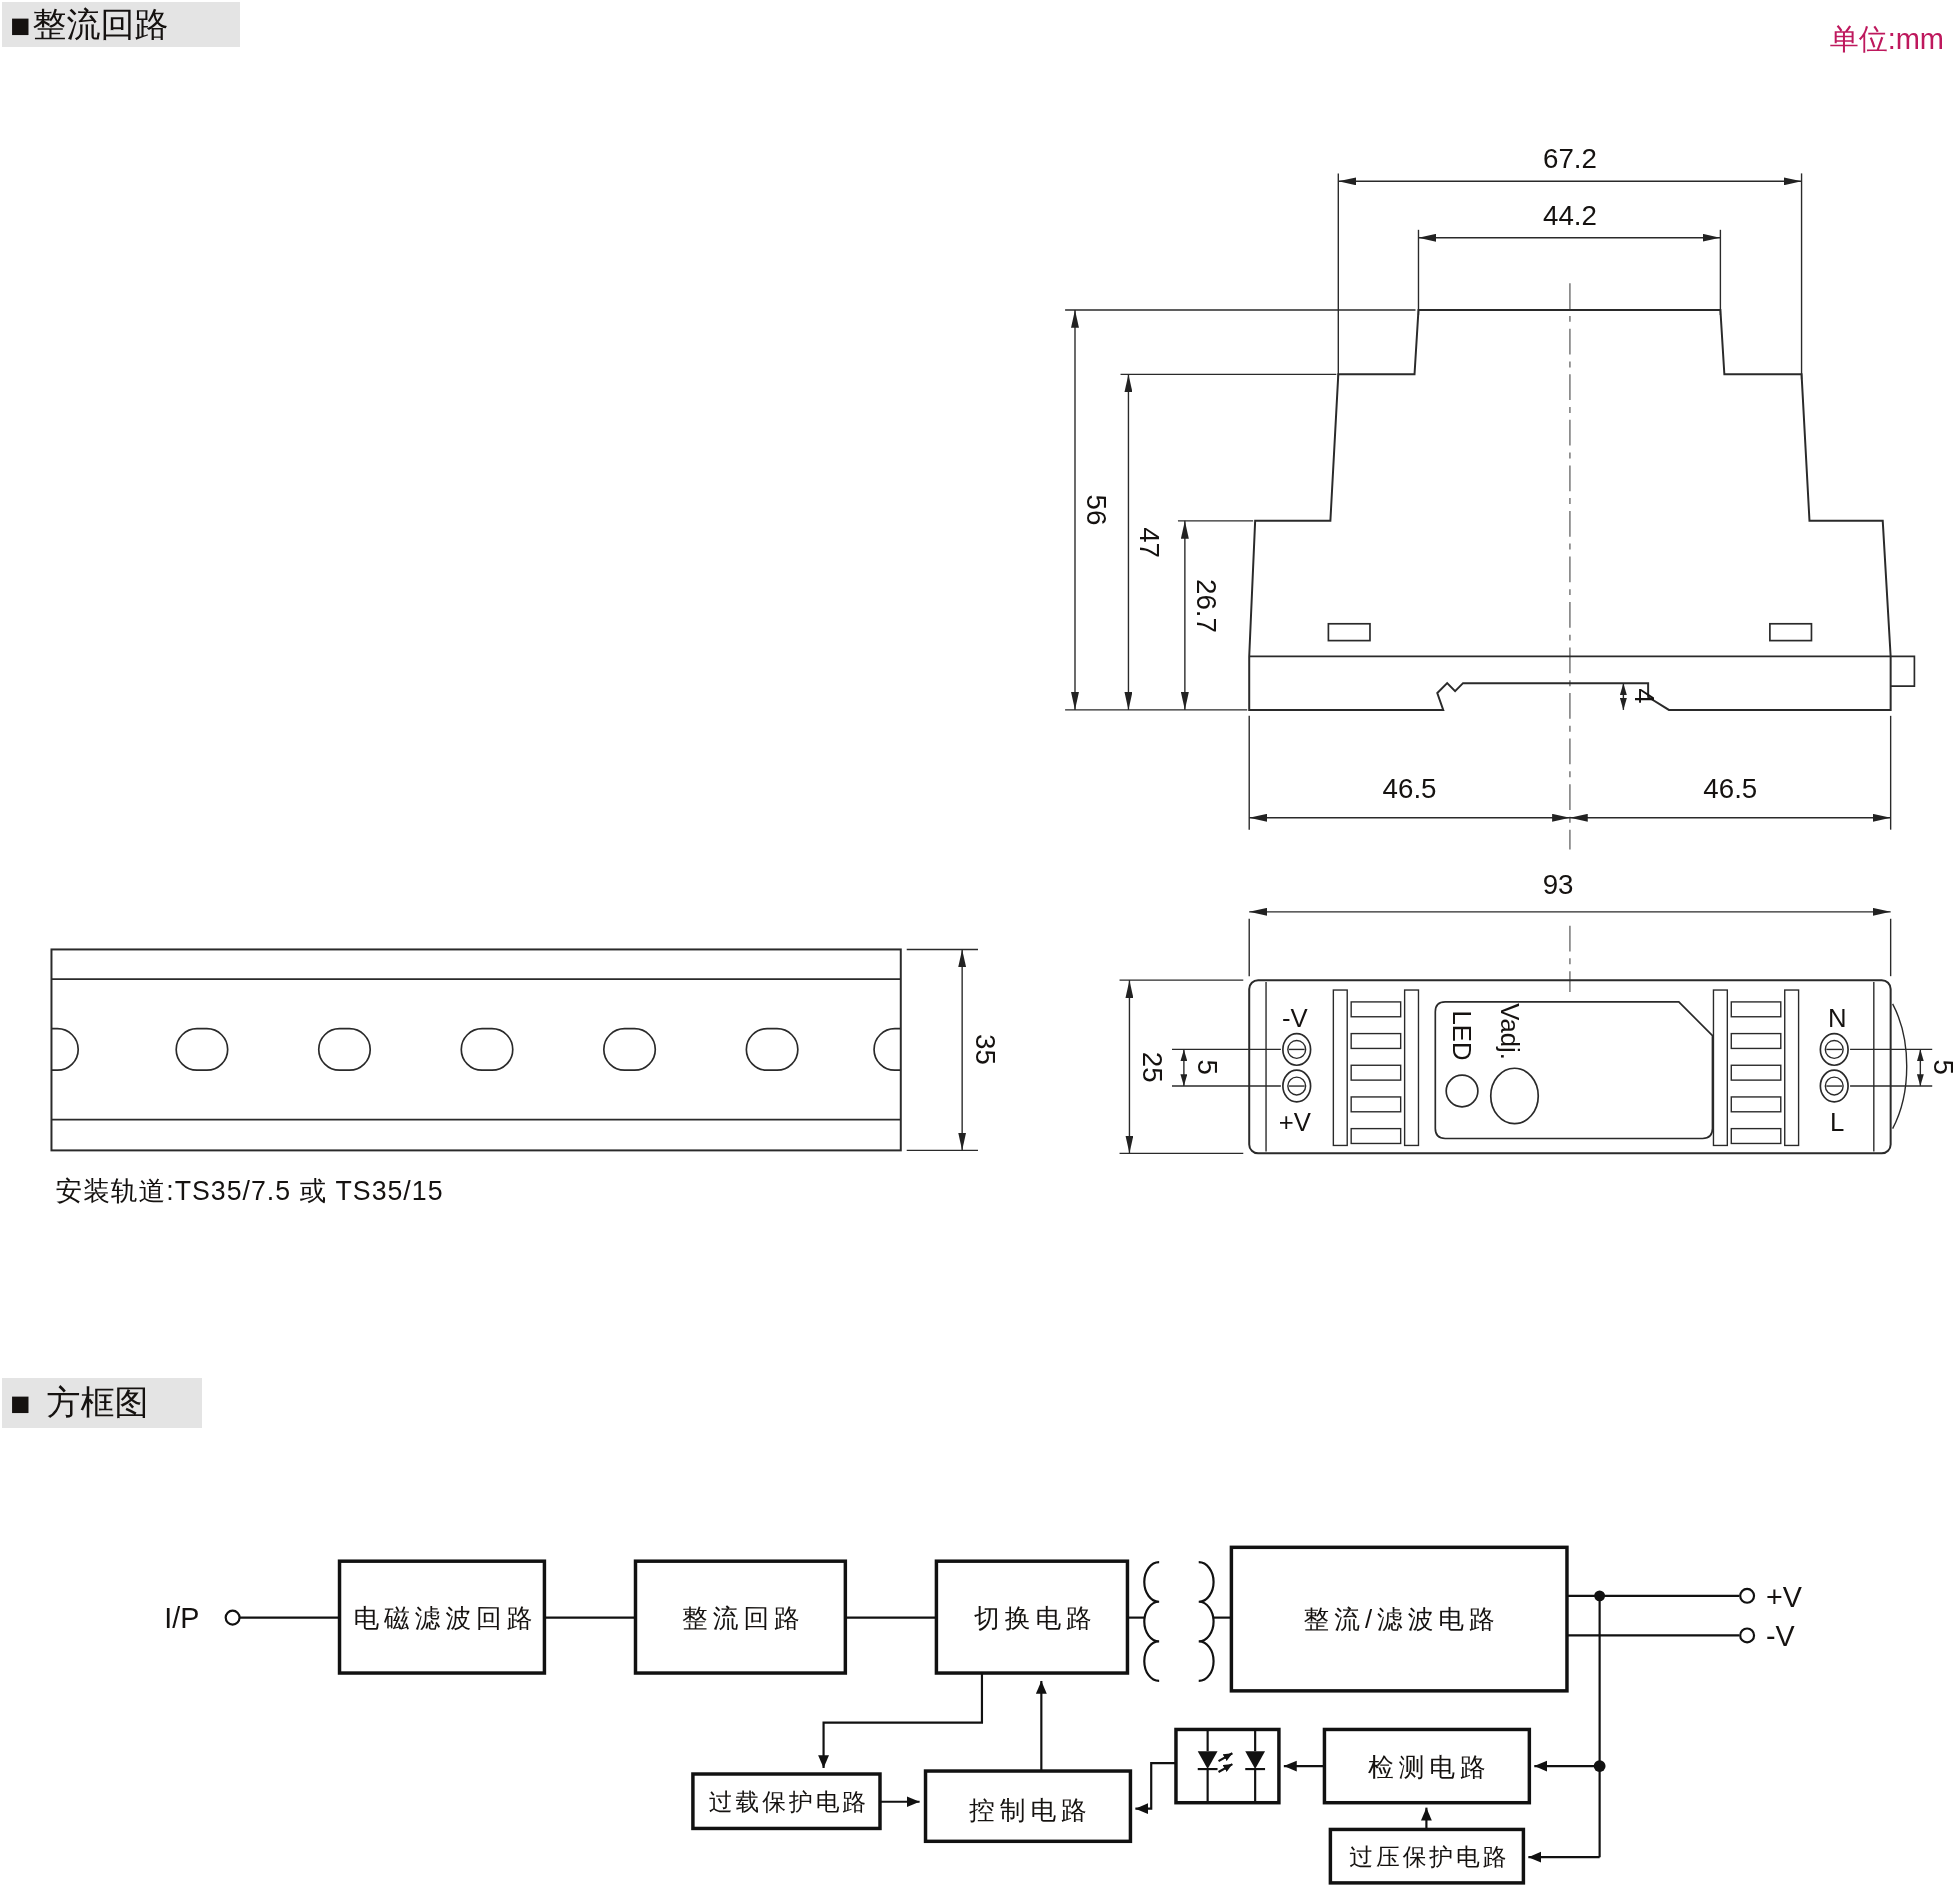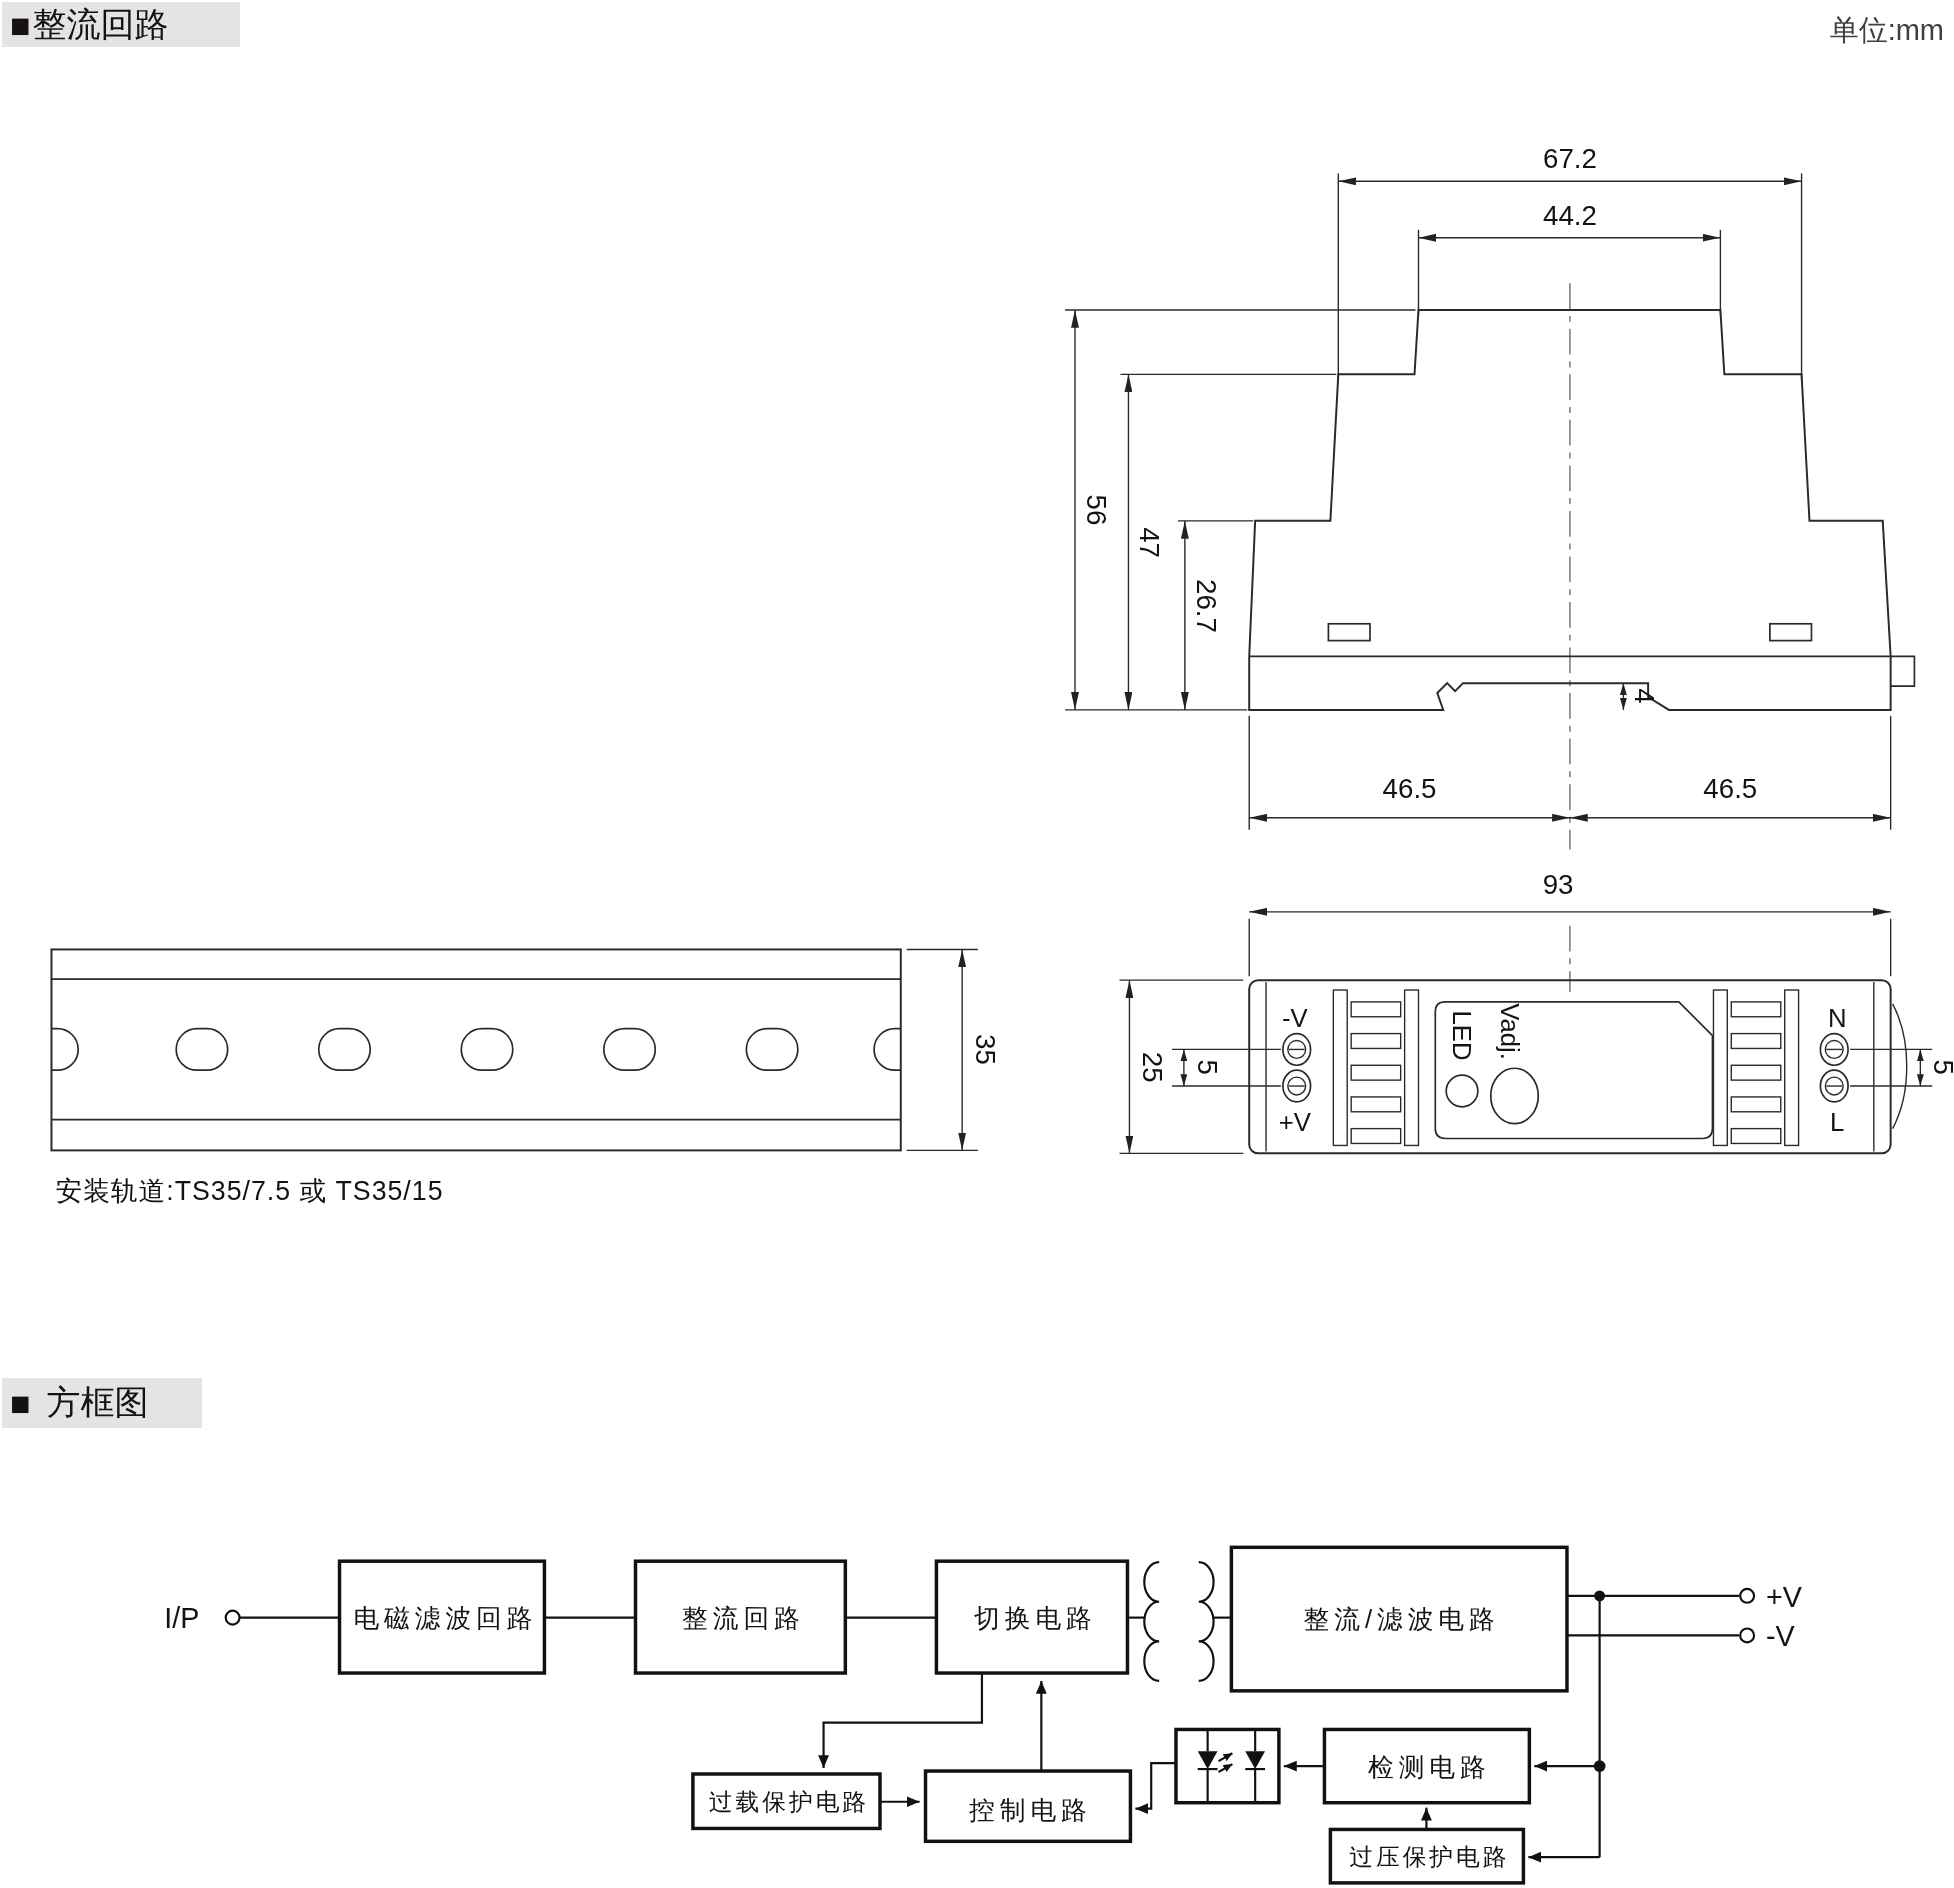--- a/index.html
+++ b/index.html
@@ -4,21 +4,21 @@
 <style>
   html,body{margin:0;padding:0;background:#fff}
   #page{position:relative;width:1954px;height:1889px;background:#ffffff;overflow:hidden;
         font-family:"Liberation Sans","DejaVu Sans",sans-serif;color:#111}
   .titlebar{position:absolute;background:#e4e4e4;display:flex;align-items:center;
             font-size:34px;color:#151210;white-space:nowrap}
   #t1{left:2px;top:2px;width:238px;height:45px}
   #t2{left:2px;top:1378px;width:200px;height:50px}
   .bullet{font-size:34px;line-height:1;margin:0 2px 0 8px}
   #t2 .bullet{margin-right:16px}
-  #unit{position:absolute;top:11px;right:10px;font-size:29px;color:#404040}
+  #unit{position:absolute;top:20px;right:10px;font-size:29px;color:#be185d}
   svg{position:absolute;left:0;top:0}
   text{fill:#151210}
   .dim{font-size:28px}
   .cjk{font-size:26px;letter-spacing:5px}
   .cjk2{font-size:24px;letter-spacing:3px}
   .term{font-size:26px}
   .io{font-size:29px}
   .cap{font-size:27px;letter-spacing:1px}
   .ln{stroke:#2a2a2a;stroke-width:1.4;fill:none}
   .pr{stroke:#2a2a2a;stroke-width:2;fill:none}

